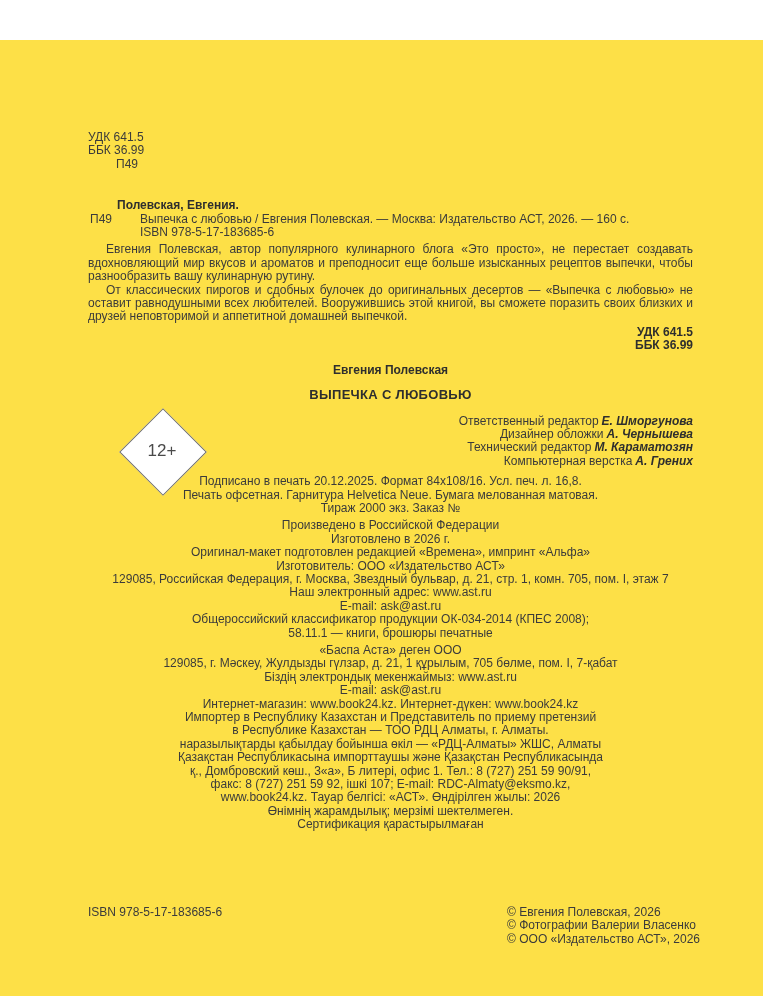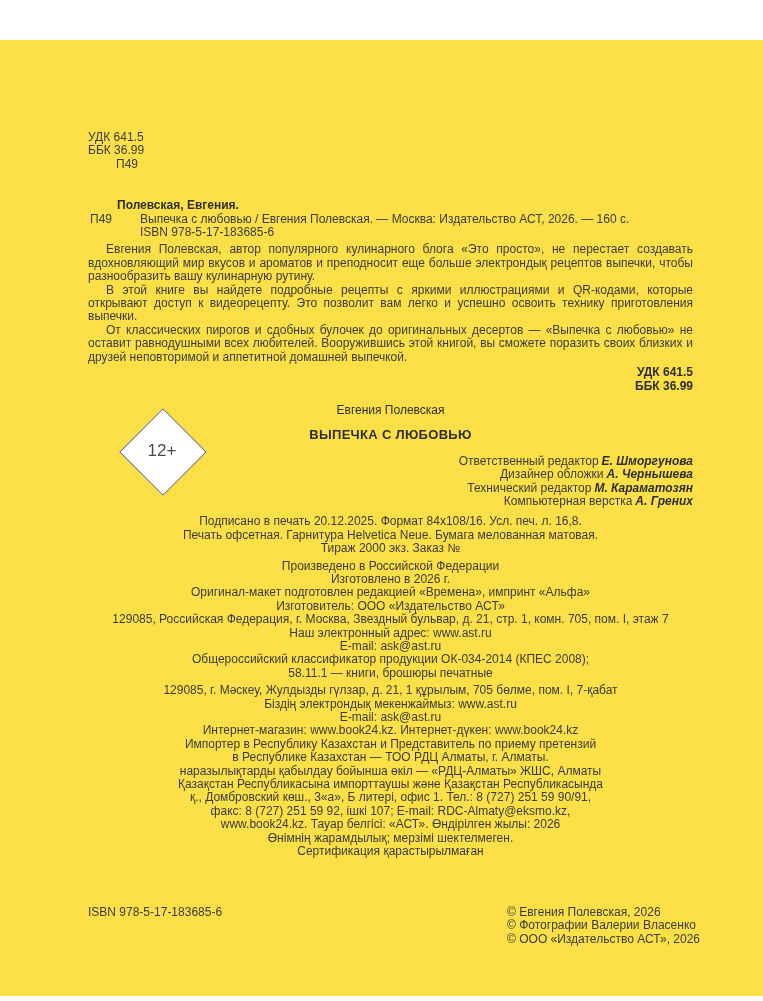--- a/index.html
+++ b/index.html
@@ -15,21 +15,21 @@
   .bib{margin-top:28px;}
   .bib .author-head{padding-left:29px;font-weight:bold;color:#2e2e2e;}
   .bib .entry{position:relative;padding-left:52px;}
   .bib .entry .hang{position:absolute;left:2px;top:0;}
   .bib .isbn-line{padding-left:52px;}
   .annotation{margin-top:4px;}
   .annotation p{margin:0;text-align:justify;text-indent:18px;}
   .udk-right{margin-top:2px;text-align:right;font-weight:bold;color:#2e2e2e;}
   .centered{text-align:center;}
   .edition-type{margin-top:16px;font-style:italic;}
-  .edition-author{margin-top:11px;font-weight:normal;color:#2e2e2e;}
+  .edition-author{margin-top:11px;font-weight:bold;color:#2e2e2e;}
   .edition-title{margin-top:11px;font-weight:bold;font-size:13px;color:#2e2e2e;letter-spacing:.3px;}
   .credits{margin-top:13px;text-align:right;}
   .credit-name{font-weight:bold;font-style:italic;margin-left:.25em;color:#2e2e2e;}
   .print-info{margin-top:7px;}
   .prod-ru{margin-top:4px;}
   .prod-kz{margin-top:4px;}
   .age-badge{position:absolute;left:119px;top:368px;width:86px;height:86px;}
   .age-badge .diamond{position:absolute;left:13px;top:13px;width:60px;height:60px;border:1.5px solid #6e6e6e;transform:rotate(45deg);background:#fff;}
   .age-badge .label{position:absolute;inset:0;display:flex;align-items:center;justify-content:center;font-size:17px;color:#4a4a4a;}
   .footer{position:absolute;left:88px;top:866px;width:612px;display:flex;justify-content:space-between;align-items:flex-start;}
@@ -51,22 +51,21 @@
     <div class="bib">
       <div class="author-head line">Полевская, Евгения.</div>
       <div class="entry">
         <span class="hang">П49</span>
         <span>Выпечка с любовью / Евгения Полевская. — Москва: Издательство АСТ, 2026. — 160 с.</span>
       </div>
       <div class="isbn-line line">ISBN 978-5-17-183685-6</div>
     </div>
 
     <div class="annotation">
-      <p>Евгения Полевская, автор популярного кулинарного блога «Это просто», не перестает создавать вдохновляющий мир вкусов и ароматов и преподносит еще больше электрондық рецептов выпечки, чтобы разнообразить вашу кулинарную рутину.</p>
-      <p>В этой книге вы найдете подробные рецепты с яркими иллюстрациями и QR-кодами, которые открывают доступ к видеорецепту. Это позволит вам легко и успешно освоить технику приготовления выпечки.</p>
+      <p>Евгения Полевская, автор популярного кулинарного блога «Это просто», не перестает создавать вдохновляющий мир вкусов и ароматов и преподносит еще больше изысканных рецептов выпечки, чтобы разнообразить вашу кулинарную рутину.</p>
       <p>От классических пирогов и сдобных булочек до оригинальных десертов — «Выпечка с любовью» не оставит равнодушными всех любителей. Вооружившись этой книгой, вы сможете поразить своих близких и друзей неповторимой и аппетитной домашней выпечкой.</p>
     </div>
 
     <div class="udk-right">
       <div class="line">УДК 641.5</div>
       <div class="line">ББК 36.99</div>
     </div>
 
     <div class="centered edition-author line">Евгения Полевская</div>
     <div class="centered edition-title line">ВЫПЕЧКА С ЛЮБОВЬЮ</div>
@@ -98,20 +97,21 @@
       <div class="line">Оригинал-макет подготовлен редакцией «Времена», импринт «Альфа»</div>
       <div class="line">Изготовитель: ООО «Издательство АСТ»</div>
       <div class="line">129085, Российская Федерация, г. Москва, Звездный бульвар, д. 21, стр. 1, комн. 705, пом. I, этаж 7</div>
       <div class="line">Наш электронный адрес: www.ast.ru</div>
       <div class="line">E-mail: ask@ast.ru</div>
       <div class="line">Общероссийский классификатор продукции ОК-034-2014 (КПЕС 2008);</div>
       <div class="line">58.11.1 — книги, брошюры печатные</div>
     </div>
 
     <div class="prod-kz centered">
+      <div class="line">«Баспа Аста» деген ООО</div>
       <div class="line">129085, г. Мәскеу, Жулдызды гүлзар, д. 21, 1 құрылым, 705 бөлме, пом. I, 7-қабат</div>
       <div class="line">Біздің электрондық мекенжаймыз: www.ast.ru</div>
       <div class="line">E-mail: ask@ast.ru</div>
       <div class="line">Интернет-магазин: www.book24.kz. Интернет-дүкен: www.book24.kz</div>
       <div class="line">Импортер в Республику Казахстан и Представитель по приему претензий</div>
       <div class="line">в Республике Казахстан — ТОО РДЦ Алматы, г. Алматы.</div>
       <div class="line">наразылықтарды қабылдау бойынша өкіл — «РДЦ-Алматы» ЖШС, Алматы</div>
       <div class="line">Қазақстан Республикасына импорттаушы және Қазақстан Республикасында</div>
       <div class="line">қ., Домбровский көш., 3«а», Б литері, офис 1. Тел.: 8 (727) 251 59 90/91,</div>
       <div class="line">факс: 8 (727) 251 59 92, ішкі 107; E-mail: RDC-Almaty@eksmo.kz,</div>

